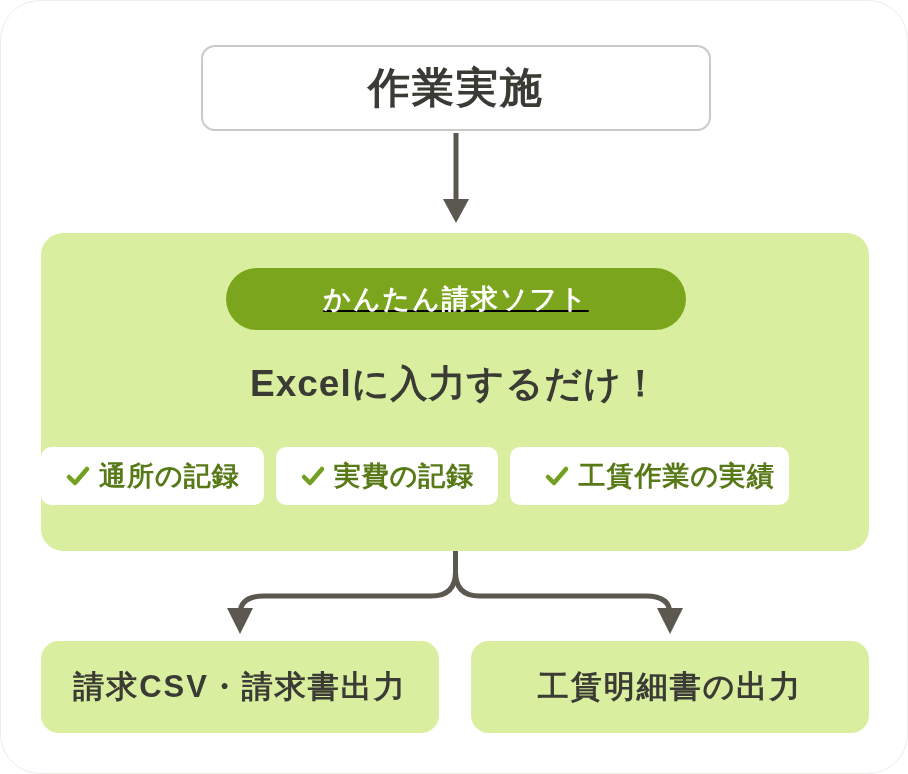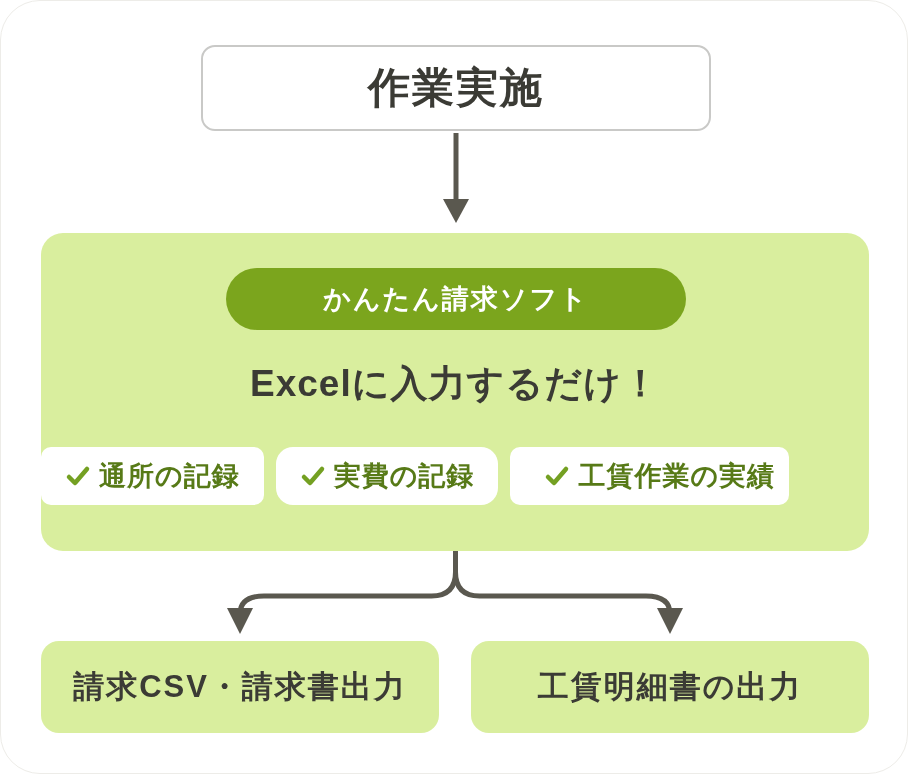--- a/index.html
+++ b/index.html
@@ -47,41 +47,41 @@
   
   .panel{
     position:absolute;left:40px;top:232px;width:828px;height:318px;
     background:var(--panel-green);
     border-radius:22px;
   }
   .pill{
     position:absolute;left:225px;top:267px;width:460px;height:62px;
     background:var(--pill-green);
     border-radius:31px;
-    display:flex;align-items:center;justify-content:center;
+    display:flex;align-items:center;justify-content:center;text-decoration:underline;
   }
   .pill-label{
     font-size:27px;font-weight:bold;color:#ffffff;letter-spacing:2px;
   }
   .headline{
     position:absolute;left:40px;top:358px;width:828px;
     text-align:center;
     font-size:37px;font-weight:bold;color:var(--dark-text);letter-spacing:1px;
   }
   .feature-row{
     position:absolute;left:40px;top:446px;width:748px;
     display:flex;justify-content:center;gap:12px;
   }
   .feature-item{
     height:58px;background:var(--card-white);border-radius:10px;
     display:flex;align-items:center;justify-content:center;gap:8px;
     padding:0 14px;
   }
   .feature-item.w1{width:230px;}
-  .feature-item.w2{width:230px;border-radius:17px;}
+  .feature-item.w2{width:230px;}
   .feature-item.w3{width:288px;justify-content:flex-end;}
   .check-icon-svg{flex:0 0 auto;}
   .check-stroke{fill:none;stroke:var(--check-green);stroke-width:4.5;stroke-linecap:round;stroke-linejoin:round;}
   .feature-label{
     font-size:27px;font-weight:bold;color:var(--item-text-green);letter-spacing:1px;white-space:nowrap;
   }
 
   
   .output-box{
     position:absolute;top:640px;width:398px;height:92px;

